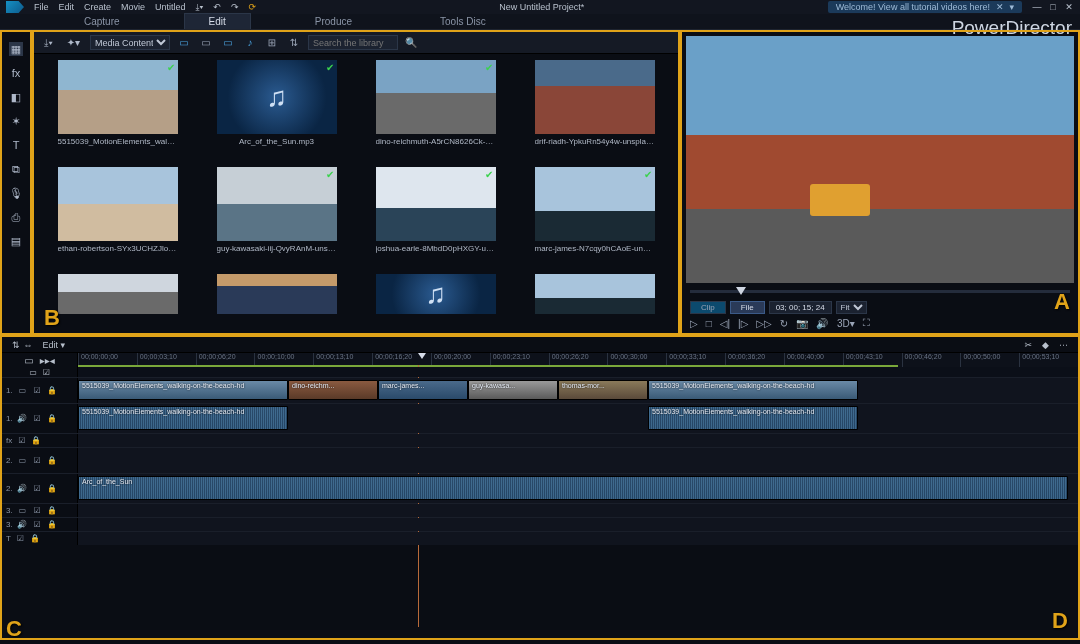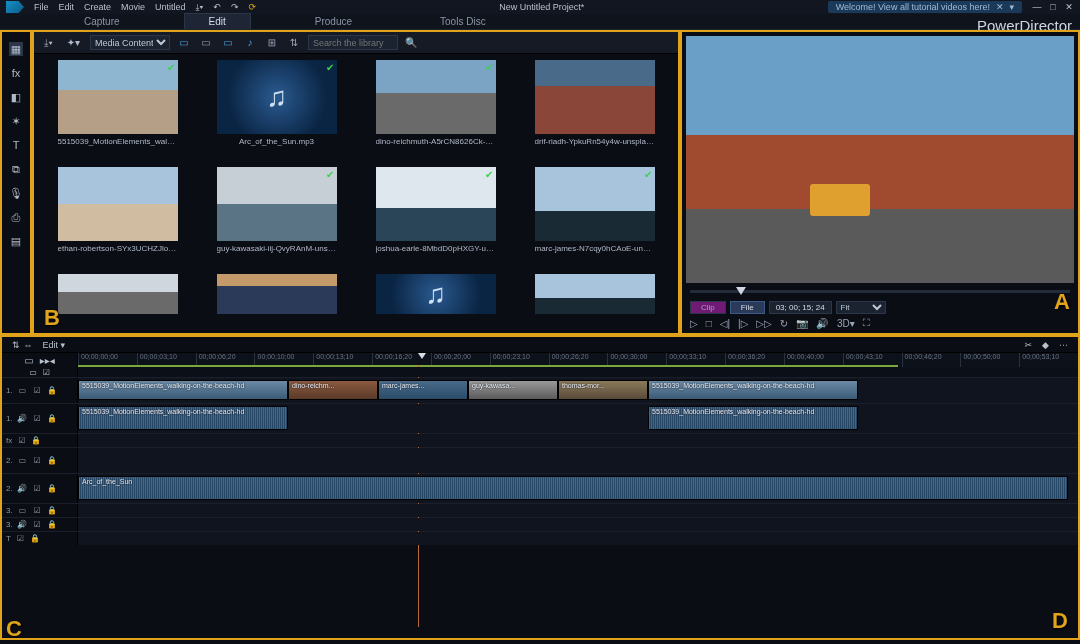--- a/index.html
+++ b/index.html
@@ -12,21 +12,21 @@
 .menubar .title { color:#b8c0cc; text-align:center; }
 .welcomebar { background:#1b3a5a; padding:1px 8px; color:#9dbad6; font-size:9px; border-radius:2px; display:flex; gap:6px; align-items:center;}
 .winctrl { display:flex; gap:6px; }
 .winctrl span { width:10px; text-align:center; }
 
 
 .tabrow { height:16px; display:flex; align-items:flex-end; background:#0f131c; padding-left:60px; gap:40px; border-bottom:1px solid #1e2430;}
 .tab { padding:2px 24px; font-size:10px; color:#8a94a6; }
 .tab.active { background:#1e2636; color:#d6dce8; border-top:1px solid #2b3648; border-left:1px solid #2b3648; border-right:1px solid #2b3648;}
 
-.brand { position:absolute; top:17px; right:8px; font-size:15px; color:#ced6e2; font-weight:300;}
+.brand { position:absolute; top:17px; right:8px; font-size:19px; color:#ced6e2; font-weight:300;}
 
 
 .upper { height:305px; display:flex; }
 .lower { height:305px; border:2px solid #e0a319; position:relative;}
 
 
 .toolstrip { width:32px; border:2px solid #e0a319; display:flex; flex-direction:column; align-items:center; padding-top:10px; gap:10px;}
 .toolstrip span { width:14px; height:14px; display:flex; align-items:center; justify-content:center; color:#aeb8c9; font-size:11px;}
 .toolstrip .selected { background:#2b3648; }
 
@@ -60,24 +60,24 @@
 .london{ background:linear-gradient(180deg,#c49a6a 30%,#2a3a58 30%) !important;}
 
 
 .preview { width:400px; border:2px solid #e0a319; display:flex; flex-direction:column; padding:4px 4px 2px; position:relative;}
 .previewimg { flex:1; background:linear-gradient(#6aa0c8 40%, #a04a30 40% 70%, #5a5a5a 70%); position:relative;}
 .previewimg .vanshape { position:absolute; left:32%; top:60%; width:60px; height:32px; background:#e0a030; border-radius:3px;}
 .slider { height:16px; display:flex; align-items:center; padding:0 4px;}
 .slider .track { flex:1; height:3px; background:#242c3c; position:relative;}
 .slider .dot { position:absolute; left:12%; top:-3px; width:0; height:0; border-left:5px solid transparent; border-right:5px solid transparent; border-top:8px solid #cfd6e2;}
 .modebar { height:16px; display:flex; align-items:center; gap:4px; padding:0 4px; font-size:8px;}
-.modebar .seg { padding:1px 10px; background:#701a75; border:1px solid #2b3648; color:#9aa4b6;}
+.modebar .seg { padding:1px 10px; background:#0c4a6e; border:1px solid #2b3648; color:#9aa4b6;}
 .modebar .seg.on { background:#2a3a58; color:#d6dce8; border-color:#3b5a88;}
 .modebar .tc { background:#1b2230; border:1px solid #2b3648; padding:1px 6px; color:#d6dce8;}
-.modebar select { background:#1b2230; color:#c0c8d6; border:1px solid #2b3648; font-size:8px; height:13px; width:50px;}
+.modebar select { background:#1b2230; color:#c0c8d6; border:1px solid #2b3648; font-size:8px; height:13px; width:31px;}
 .playbar { height:16px; display:flex; align-items:center; gap:8px; padding:0 4px; font-size:10px; color:#9aa4b6;}
 .playbar span { cursor:pointer; }
 
 
 .tltools { height:16px; display:flex; align-items:center; gap:10px; padding:0 10px; font-size:9px; border-bottom:1px solid #000;}
 .tltools .fit { display:flex; gap:4px;}
 
 .tlheader { height:14px; display:flex; }
 .trackhdrcol { width:76px; display:flex; align-items:center; justify-content:center; gap:6px; border-right:1px solid #000;}
 .ruler { flex:1; position:relative; background:#0d111a;}

